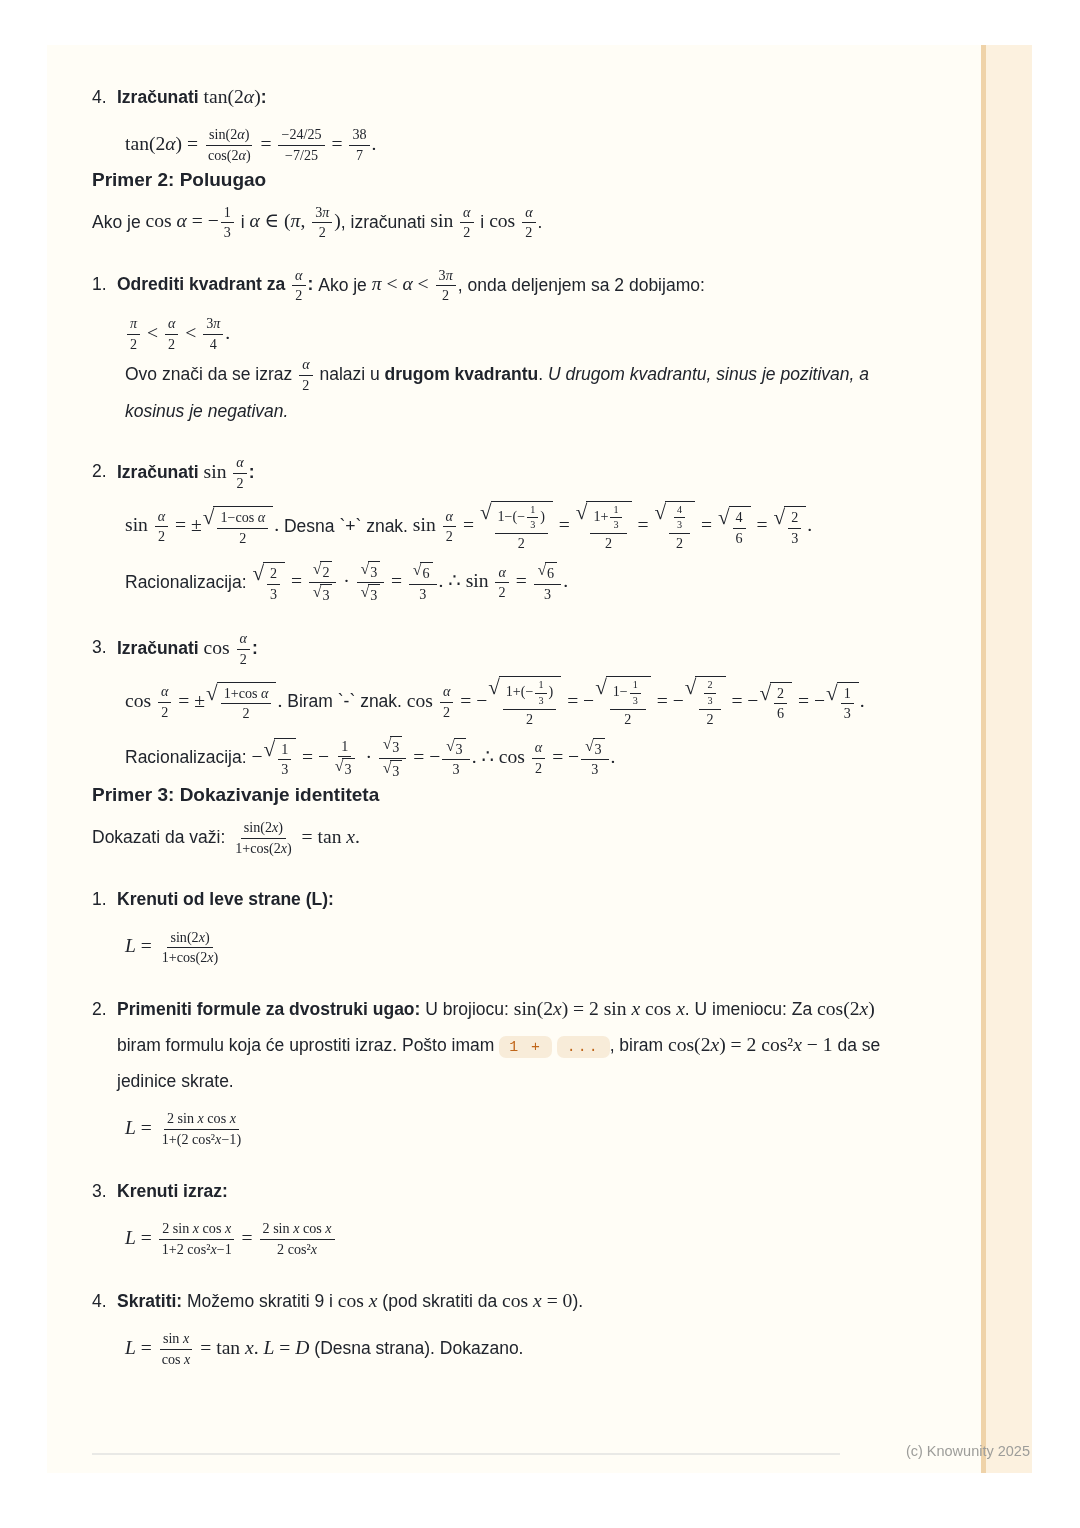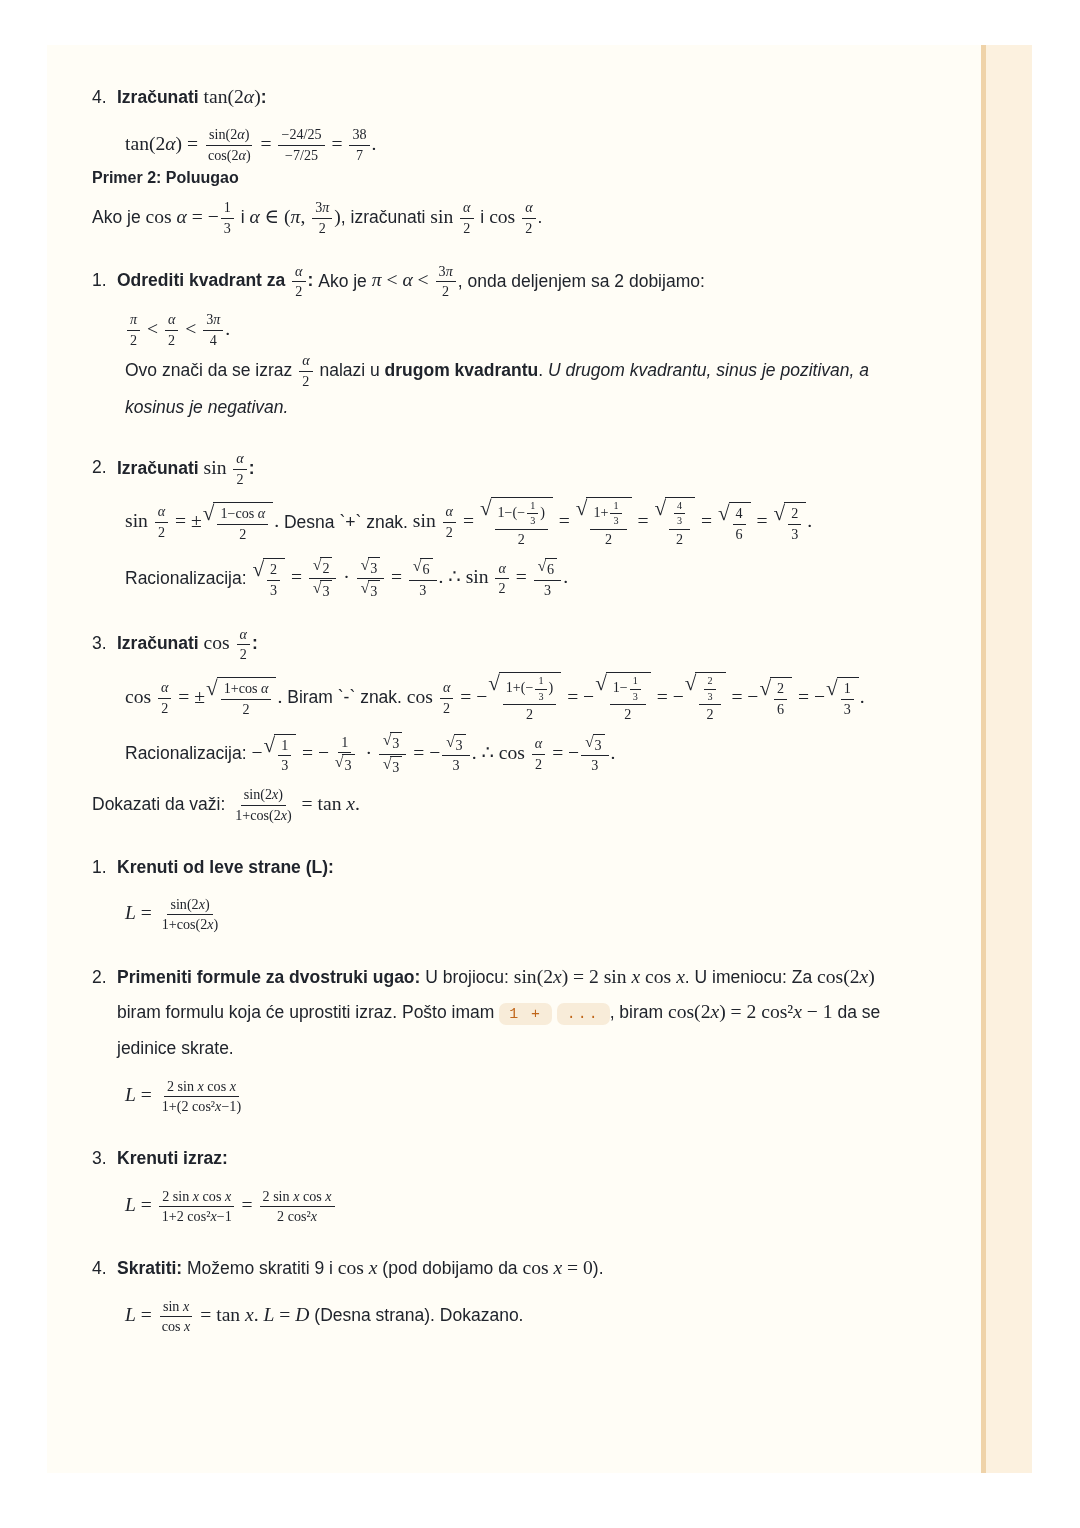--- a/index.html
+++ b/index.html
@@ -14,21 +14,21 @@
     position:absolute; top:0; right:0; bottom:0; width:51px;
     background:#fcf1df; border-left:5px solid #efd3a9;
   }
   .content {
     position:relative; z-index:1;
     padding:10px 122px 0 45px;
     font-size:17.5px;
   }
 
   
-  .h3 { font-size:16px; font-weight:700; line-height:1.4; }
+  .h3 { font-size:19px; font-weight:700; line-height:1.4; }
   .p  { margin-top:10px; line-height:2.0; }
   .li { margin-top:25px; display:flex; line-height:2.05; }
   .li .num { flex:0 0 25px; }
   .li .body { flex:1; }
   .sub { margin:2px 0 0 33px; line-height:2.0; }
   .fm  { margin:8px 0 2px 33px; line-height:2.35; }
   .rb { font-weight:700;margin-top:40px; }
   .ri { font-style:italic; }
 
   
@@ -307,20 +307,21 @@
           </span>. ∴ cos <span class="fr">
             <span class="nu"><span class="it">α</span></span>
             <span class="de">2</span>
           </span> = −<span class="fr">
             <span class="nu"><span class="sq">
                 <span class="sqs">√</span>
                 <span class="rd">3</span>
               </span></span>
             <span class="de">3</span>
           </span>.</span></div>
+      <div class="h3"><span class="rt">Primer 3: Dokazivanje identiteta</span></div>
       <div class="p"><span class="rt">Dokazati da važi: </span><span class="rm"><span class="fr">
             <span class="nu">sin(2<span class="it">x</span>)</span>
             <span class="de">1+cos(2<span class="it">x</span>)</span>
           </span> = tan <span class="it">x</span>.</span></div>
       <div class="li">
         <span class="num">1.</span>
         <span class="body"><span class="rb">Krenuti od leve strane (L):</span></span>
       </div>
       <div class="fm"><span class="rm"><span class="it">L</span> = <span class="fr">
             <span class="nu">sin(2<span class="it">x</span>)</span>
@@ -340,20 +341,24 @@
       </div>
       <div class="fm"><span class="rm"><span class="it">L</span> = <span class="fr">
             <span class="nu">2 sin <span class="it">x</span> cos <span class="it">x</span></span>
             <span class="de">1+2 cos²<span class="it">x</span>−1</span>
           </span> = <span class="fr">
             <span class="nu">2 sin <span class="it">x</span> cos <span class="it">x</span></span>
             <span class="de">2 cos²<span class="it">x</span></span>
           </span></span></div>
       <div class="li">
         <span class="num">4.</span>
-        <span class="body"><span class="rb">Skratiti: </span><span class="rt">Možemo skratiti 9 i </span><span class="rm">cos <span class="it">x</span></span><span class="rt"> (pod dobijamo da </span><span class="rm">cos <span class="it">x</span> = 0</span><span class="rt">).</span></span>
+        <span class="body"><span class="rb">Skratiti: </span><span class="rt">Možemo skratiti 9 i </span><span class="rm">cos <span class="it">x</span></span><span class="rt"> (pod skratiti da </span><span class="rm">cos <span class="it">x</span> = 0</span><span class="rt">).</span></span>
       </div>
       <div class="fm"><span class="rm"><span class="it">L</span> = <span class="fr">
             <span class="nu">sin <span class="it">x</span></span>
             <span class="de">cos <span class="it">x</span></span>
           </span> = tan <span class="it">x</span>. <span class="it">L</span> = <span class="it">D</span></span><span class="rt"> (Desna strana). Dokazano.</span></div>
     </div>
+  <div class="footer-row">
+    <div class="divider"></div>
+    <div class="copyright">(c) Knowunity 2025</div>
+  </div>
 </div>
 
 </body></html>

